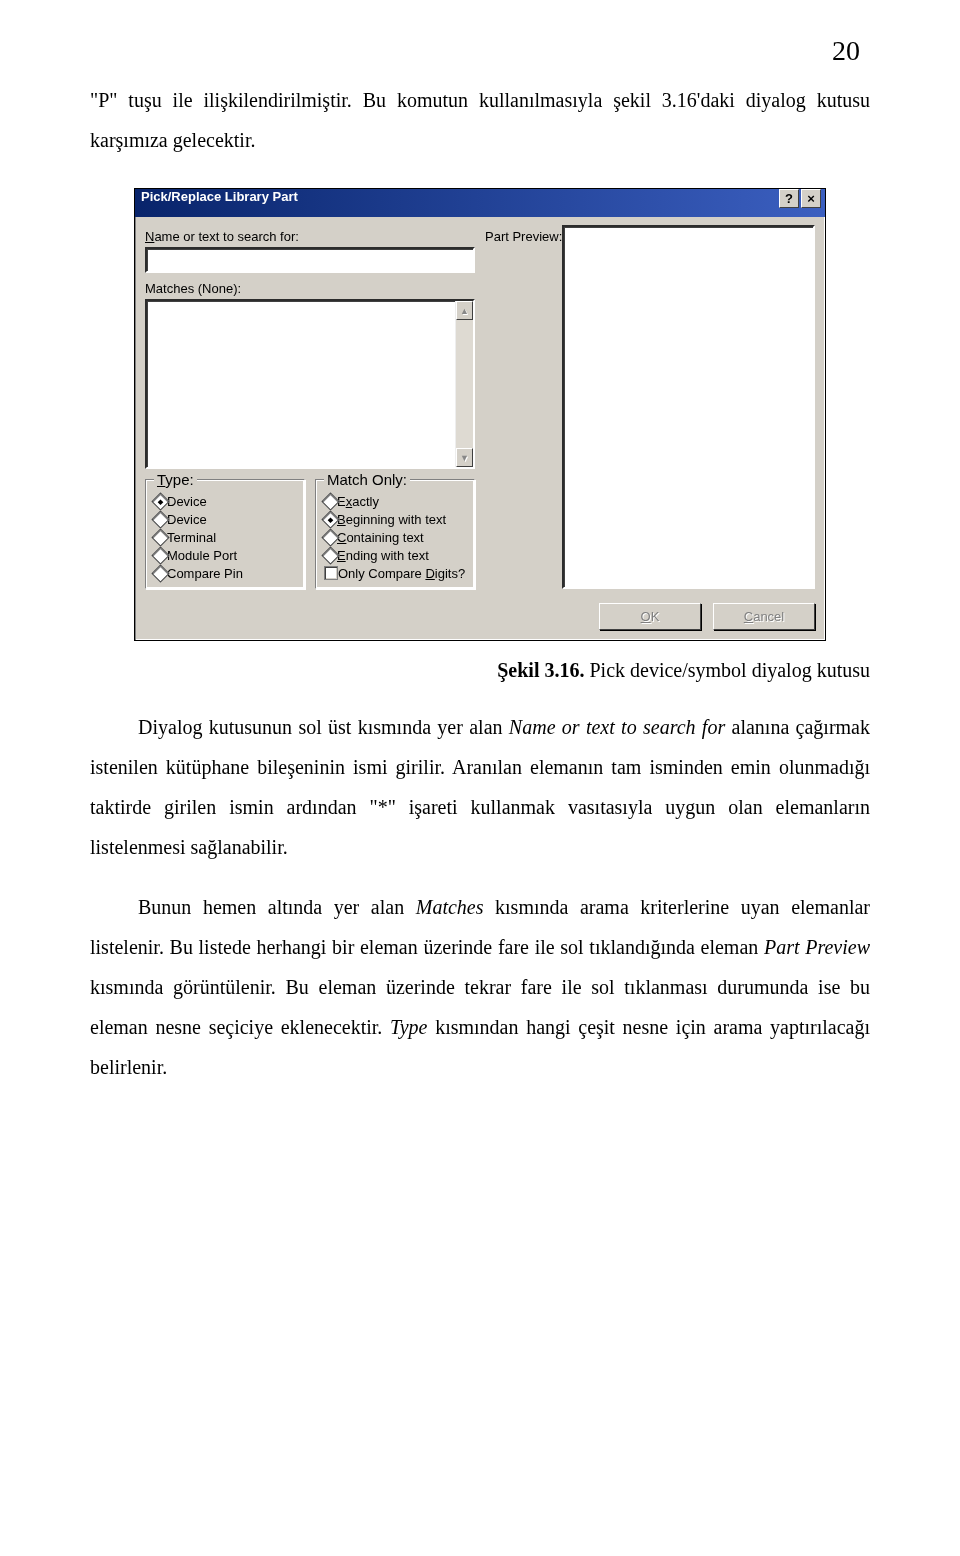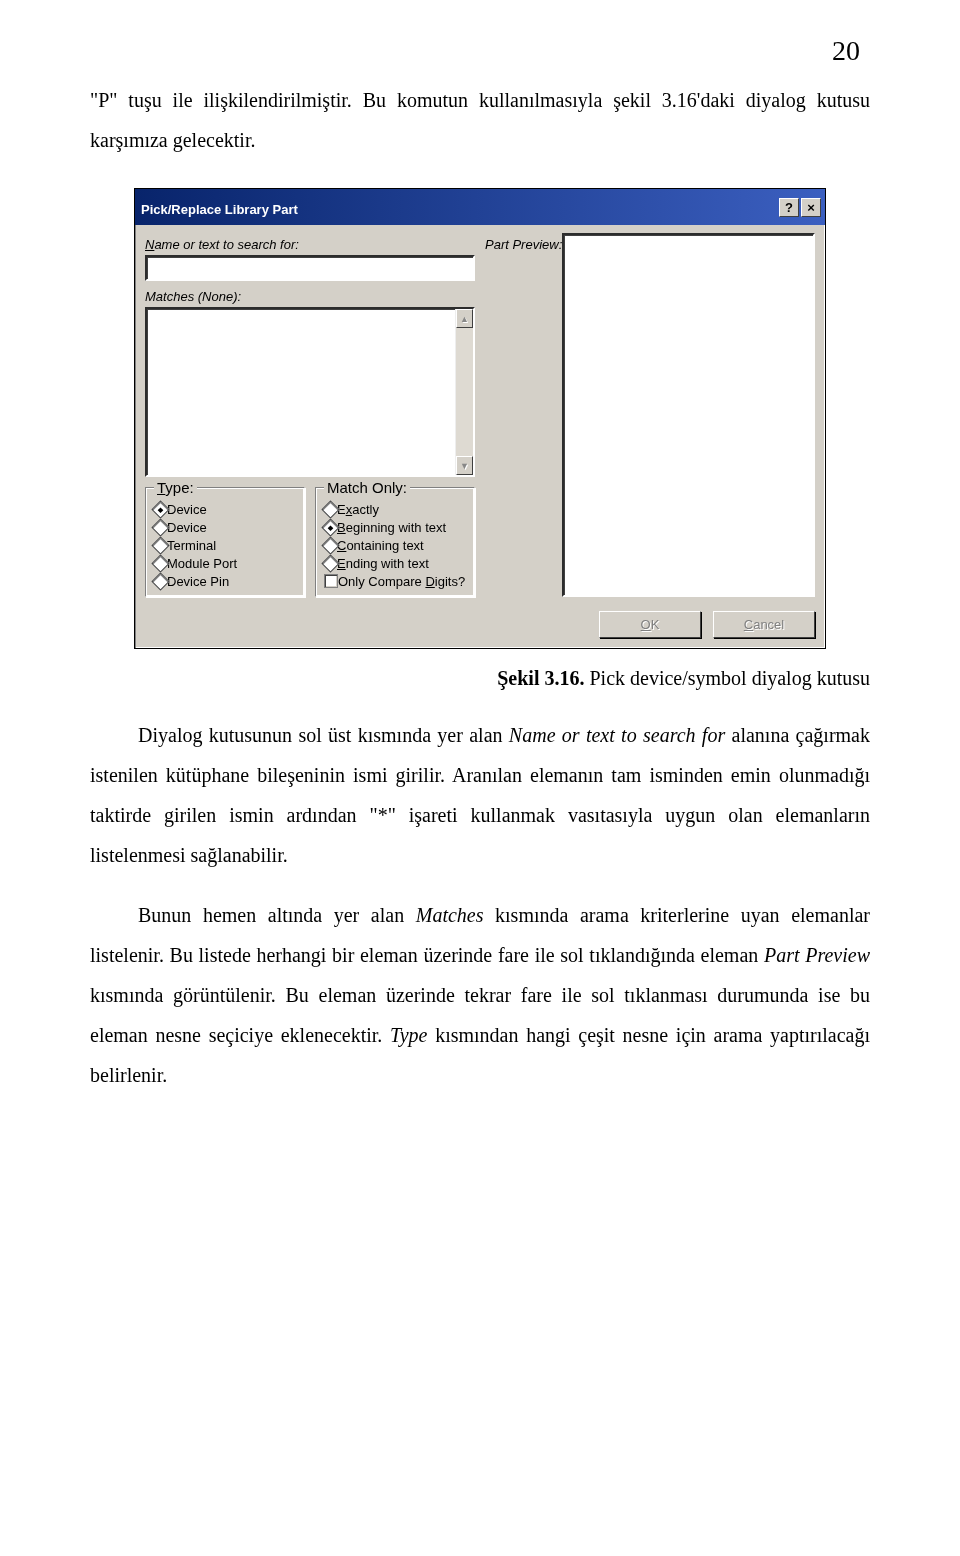--- a/index.html
+++ b/index.html
@@ -43,22 +43,22 @@
     font-family: Tahoma, Arial, sans-serif;
     font-size: 13px;
     color: #000;
     box-shadow: 1px 1px 0 #808080 inset, -1px -1px 0 #fff inset;
   }
   .titlebar {
     background: linear-gradient(90deg, #08246b 0%, #3b5fc0 100%);
     color: #fff;
     height: 28px;
     display: flex;
-    align-items: flex-end;
-    padding: 0 4px 8px 6px;
+    align-items: flex-start;
+    padding: 0 4px 0 6px;
     font-weight: bold;
     font-size: 13px;
   }
   .titlebar .title { flex: 1; }
   .tbtn {
     width: 18px;
     height: 17px;
     background: #d4d0c8;
     border: 1px solid #404040;
     border-top-color: #fff;
@@ -73,21 +73,21 @@
     line-height: 1;
     font-family: Arial, sans-serif;
   }
   .dialog-body {
     padding: 8px 10px 10px 10px;
     display: flex;
     gap: 10px;
   }
   .leftcol { flex: 0 0 330px; display: flex; flex-direction: column; }
   .rightcol { flex: 1; display: flex; flex-direction: row; }
-  .lbl { font-size: 13px; margin-bottom: 3px; margin-top: 4px; font-style: italic; }
+  .lbl { font-size: 13px; margin-bottom: 3px; margin-top: 4px; }
   .underline-letter { text-decoration: underline; }
   .textbox {
     height: 22px;
     background: #fff;
     border: 2px inset #eee;
     border-top-color: #808080;
     border-left-color: #808080;
     border-bottom-color: #fff;
     border-right-color: #fff;
     box-shadow: inset 1px 1px 0 #404040;
@@ -244,21 +244,21 @@
                 <div class="opt-row">
                   <div class="diamond"></div>
                   <span>Terminal</span>
                 </div>
                 <div class="opt-row">
                   <div class="diamond"></div>
                   <span>Module Port</span>
                 </div>
                 <div class="opt-row">
                   <div class="diamond"></div>
-                  <span>Device Pin</span>
+                  <span>Compare Pin</span>
                 </div>
               </div>
           </div>
           <div class="groupbox">
             <div class="group-legend">Match Only:</div>
             <div id="matchopts-container">
                 <div class="opt-row">
                   <div class="diamond"></div>
                   <span><span>E</span><span class="underline-letter">x</span><span>actly</span></span>
                 </div>

